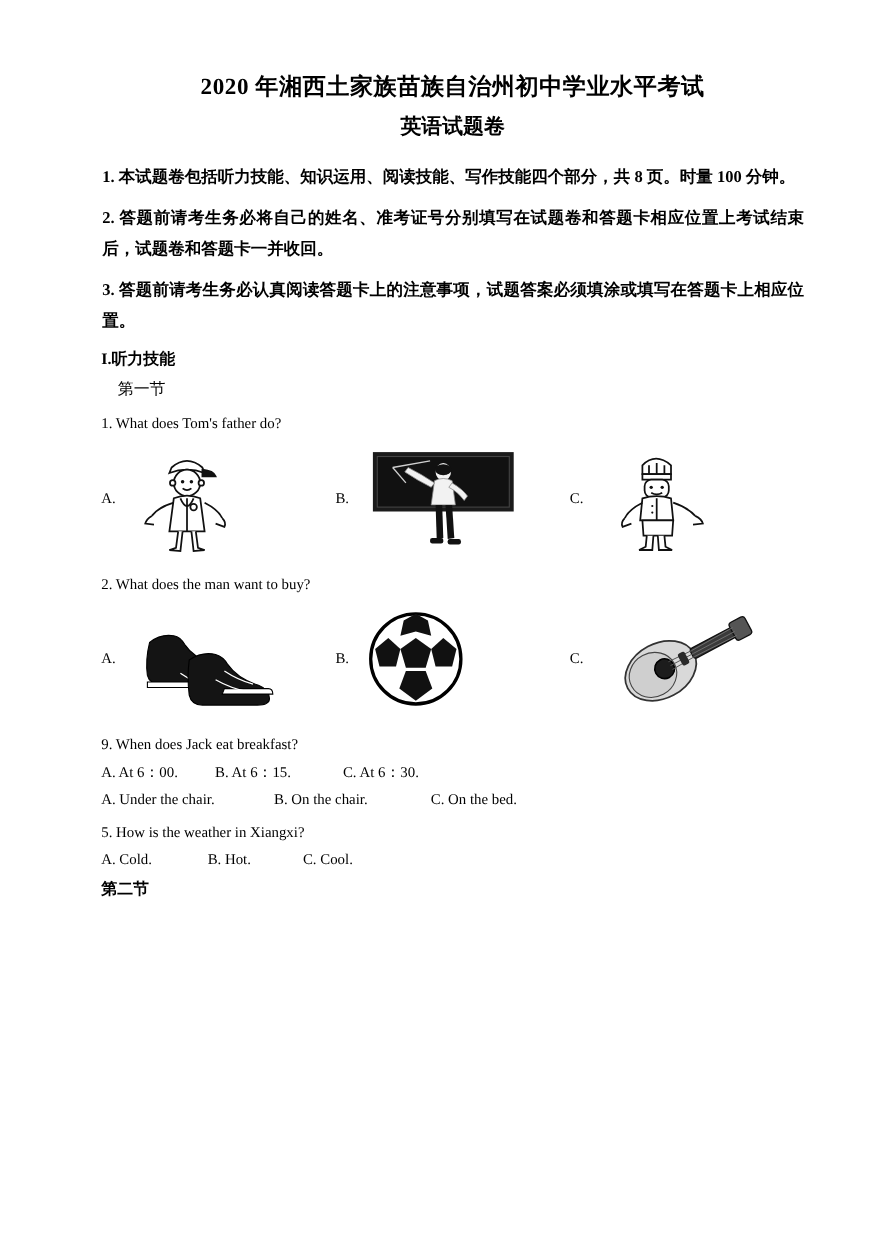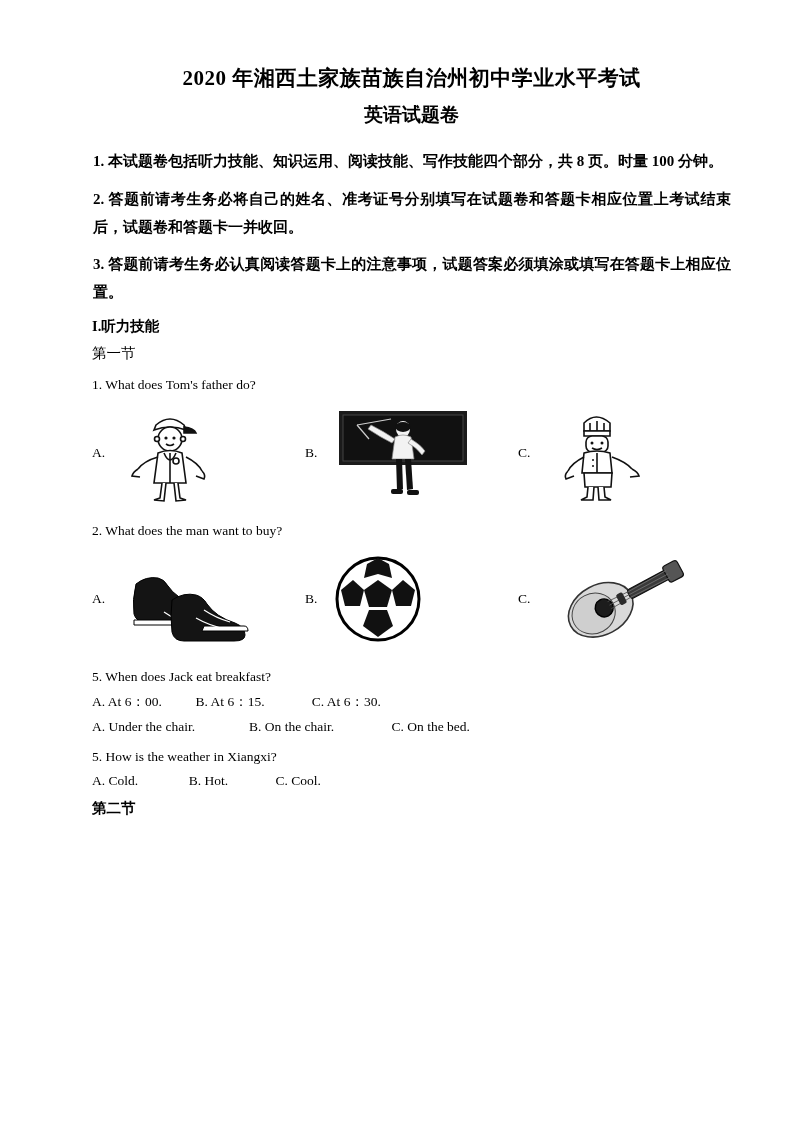--- a/index.html
+++ b/index.html
@@ -48,21 +48,21 @@
     margin: 0 0 10px 1px;
     text-align: justify;
   }
   .section-label {
     font-size: 14.5px;
     font-weight: bold;
     margin: 10px 0 8px 0;
   }
   .sub-label {
     font-size: 14.5px;
-    margin: 8px 0 6px 0;
+    margin: 8px 0 6px 15px;
   }
   .instr {
     font-size: 14.5px;
     font-weight: bold;
     line-height: 1.85;
     margin: 0 0 8px 0;
     text-align: justify;
   }
   .q-text {
     font-size: 13.5px;
@@ -287,21 +287,21 @@
             </g>
             <rect x="72" y="44" width="7" height="12" rx="2" fill="#2a2a2a"></rect>
           </g>
         </svg>
       </div>
     </div>
 
   </div>
 
 
-  <div class="q-text">5. When does Jack eat breakfast?</div>
+  <div class="q-text">9. When does Jack eat breakfast?</div>
   <div class="opt-line">A. At 6：00.          B. At 6：15.              C. At 6：30.</div>
 
   <div class="opt-line">A. Under the chair.                B. On the chair.                 C. On the bed.</div>
 
   <div class="q-text">5. How is the weather in Xiangxi?</div>
   <div class="opt-line">A. Cold.               B. Hot.              C. Cool.</div>
 
   <div class="section-label">第二节</div>
 
 </div>

